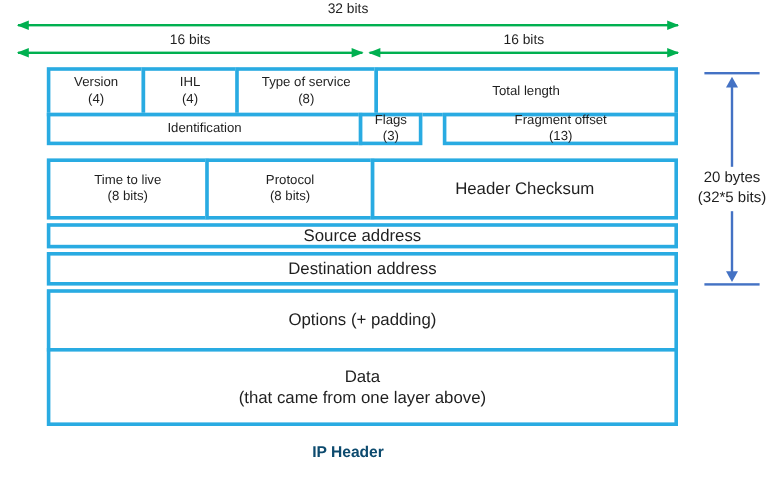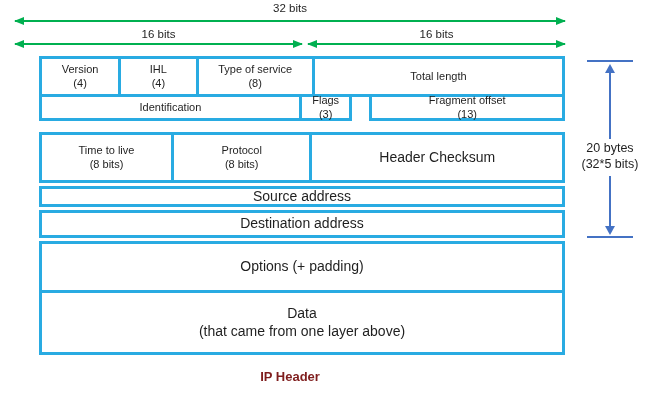--- a/index.html
+++ b/index.html
@@ -43,21 +43,21 @@
   .vhead-up{position:absolute;width:0;height:0;
     border-left:5px solid transparent;border-right:5px solid transparent;
     border-bottom:9px solid var(--blue);}
   .vhead-down{position:absolute;width:0;height:0;
     border-left:5px solid transparent;border-right:5px solid transparent;
     border-top:9px solid var(--blue);}
   .hlabel{position:absolute;left:568px;top:141px;width:84px;text-align:center;
     font-size:12.5px;line-height:1.25;color:var(--ink);}
 
   .caption{position:absolute;left:15px;top:369px;width:550px;text-align:center;
-    font-weight:bold;font-size:13px;color:#7f1d1d;}
+    font-weight:bold;font-size:13px;color:#0c4a6e;}
 </style>
 </head>
 <body>
 
 <div class="canvas">
 
   <div class="ga-label" style="left:15px;top:2px;width:550px;">32 bits</div>
   <div class="ga" style="left:15px;top:20px;width:550px;"></div>
 
   <div class="ga-label" style="left:15px;top:28px;width:287px;">16 bits</div>

